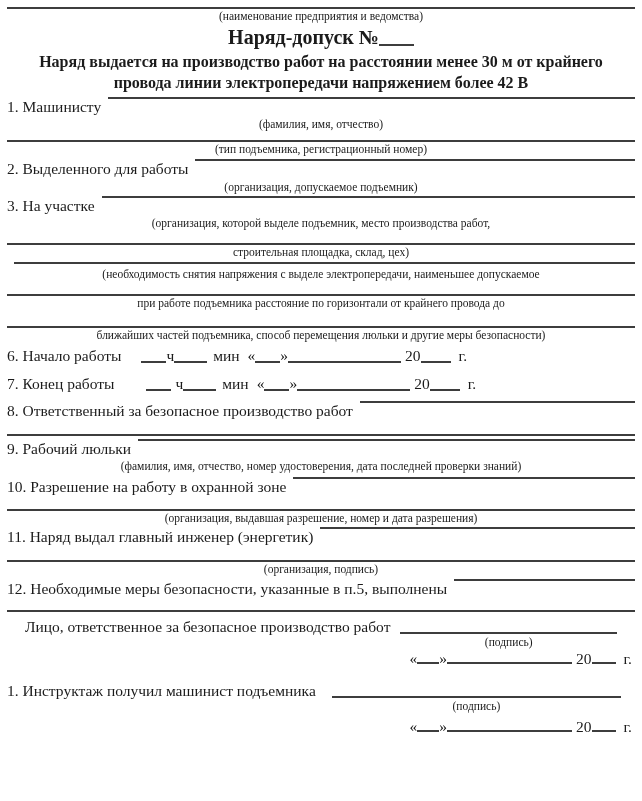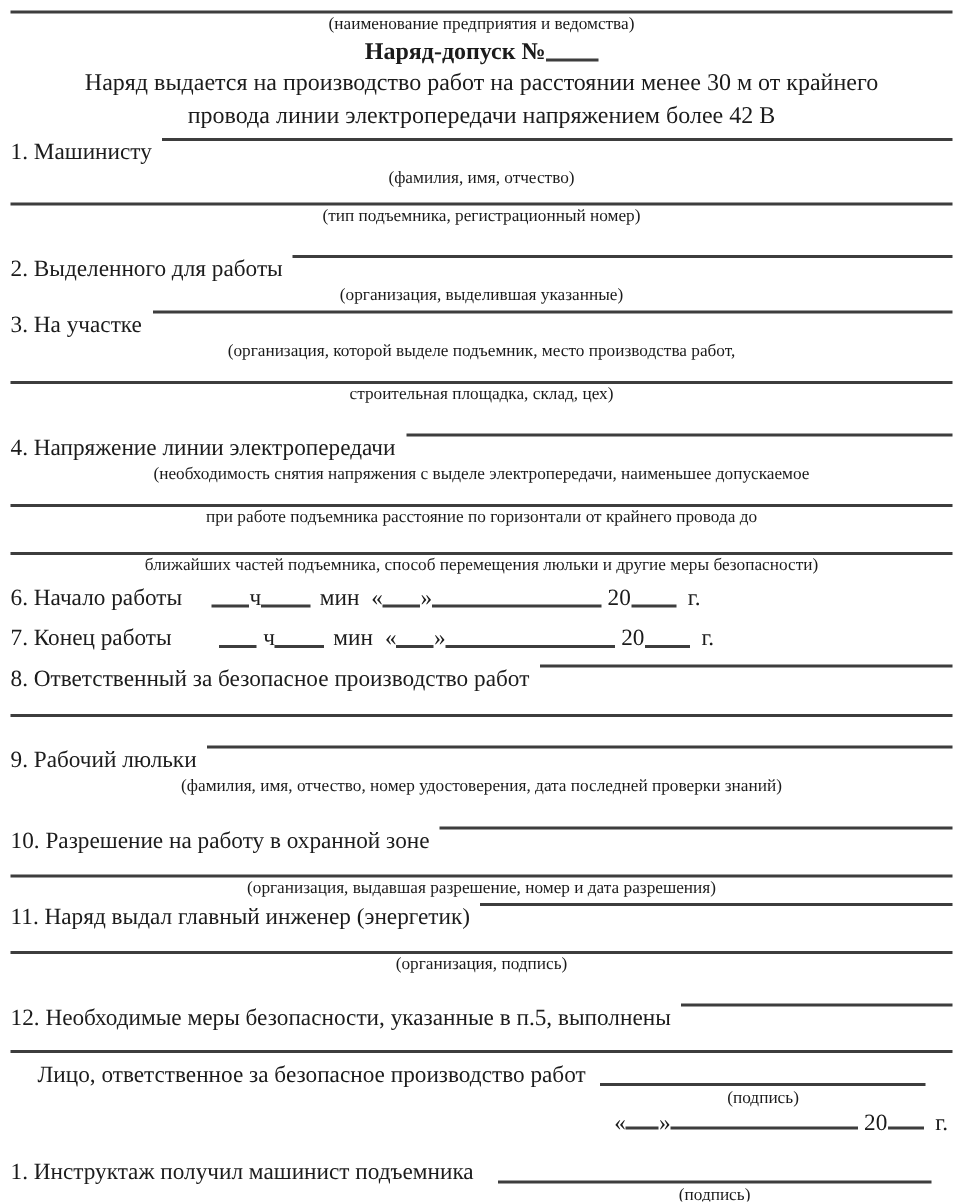--- a/index.html
+++ b/index.html
@@ -6,38 +6,38 @@
   html, body { margin: 0; padding: 0; }
   body {
     width: 642px; height: 801px; overflow: hidden;
     background: #ffffff;
     font-family: "Liberation Serif", "DejaVu Serif", serif;
     font-size: 15.5px; line-height: 1.32; color: #1b1b1b;
   }
   .page { padding: 0 7px; }
   .rule { height: 0; border-bottom: 2px solid #3d3d3d; }
   .cap { font-size: 11.5px; line-height: 1.25; text-align: center; white-space: nowrap; }
-  .title { text-align: center; font-weight: bold; font-size: 16px; }
-  .sub   { text-align: center; font-weight: normal; font-size: 16px; }
+  .title { text-align: center; font-weight: bold; font-size: 20px; }
+  .sub   { text-align: center; font-weight: bold; font-size: 16px; }
   .frow { display: flex; align-items: flex-start; }
   .frow .lbl { white-space: nowrap; flex: 0 0 auto; }
   .frow .line { flex: 1 1 auto; border-bottom: 2px solid #3d3d3d; margin-left: 7px; margin-bottom: 3px; }
   .tail { flex: 1 1 auto; display: flex; flex-direction: column; margin-left: 10px; }
   .tail .tline { border-bottom: 2px solid #3d3d3d; height: 17px; }
   .tail .cap { margin-top: 1px; }
   .mrow { white-space: nowrap; }
   .blank { display: inline-block; border-bottom: 2px solid #3d3d3d; height: 12px; vertical-align: -2px; }
   .w22{width:22px} .w24{width:24px} .w25{width:25px} .w30{width:30px}
   .w33{width:33px} .w35{width:35px} .w113{width:113px} .w125{width:125px}
   .drow { display: flex; justify-content: flex-end; align-items: baseline; padding-right: 3px; }
   .pr14 { padding-right: 14px; } .pr18 { padding-right: 18px; margin-left: 18px; }
   .ml4{margin-left:4px} .ml6{margin-left:6px} .ml8{margin-left:8px}
   .ml20{margin-left:20px} .ml32{margin-left:32px}
   .tailgap { margin-left: 16px; }
-  .mt0{margin-top:0} .mt1{margin-top:1px} .mt2{margin-top:2px} .mt3{margin-top:19px}
+  .mt0{margin-top:0} .mt1{margin-top:1px} .mt2{margin-top:2px} .mt3{margin-top:3px}
   .mt4{margin-top:4px} .mt5{margin-top:5px} .mt7{margin-top:7px} .mt8{margin-top:8px}
   .mt10{margin-top:10px} .mt12{margin-top:12px} .mt16{margin-top:16px}
 </style>
 </head>
 <body>
 
 <div class="page">
 
   <div class="rule mt7"></div>
   <div class="cap">(наименование предприятия и ведомства)</div>
@@ -52,32 +52,31 @@
     <span class="line"></span>
   </div>
   <div class="cap">(фамилия, имя, отчество)</div>
   <div class="rule mt8"></div>
   <div class="cap">(тип подъемника, регистрационный номер)</div>
 
   <div class="frow mt3">
     <span class="lbl">2. Выделенного для работы</span>
     <span class="line"></span>
   </div>
-  <div class="cap">(организация, выделившая указанные)</div>
+  <div class="cap">(организация, допускаемое подъемник)</div>
 
   <div class="frow mt2">
     <span class="lbl">3. На участке</span>
     <span class="line"></span>
   </div>
   <div class="cap">(организация, которой выделе подъемник, место производства работ,</div>
   <div class="rule mt12"></div>
   <div class="cap">строительная площадка, склад, цех)</div>
 
   <div class="frow mt3">
-    <span class="lbl">4. Напряжение линии электропередачи</span>
     <span class="line"></span>
   </div>
 
   <div class="cap">(необходимость снятия напряжения с выделе электропередачи, наименьшее допускаемое</div>
   <div class="rule mt12"></div>
   <div class="cap">при работе подъемника расстояние по горизонтали от крайнего провода до</div>
   <div class="rule mt16"></div>
   <div class="cap">ближайших частей подъемника, способ перемещения люльки и другие меры безопасности)</div>
 
   <div class="mrow mt4">

